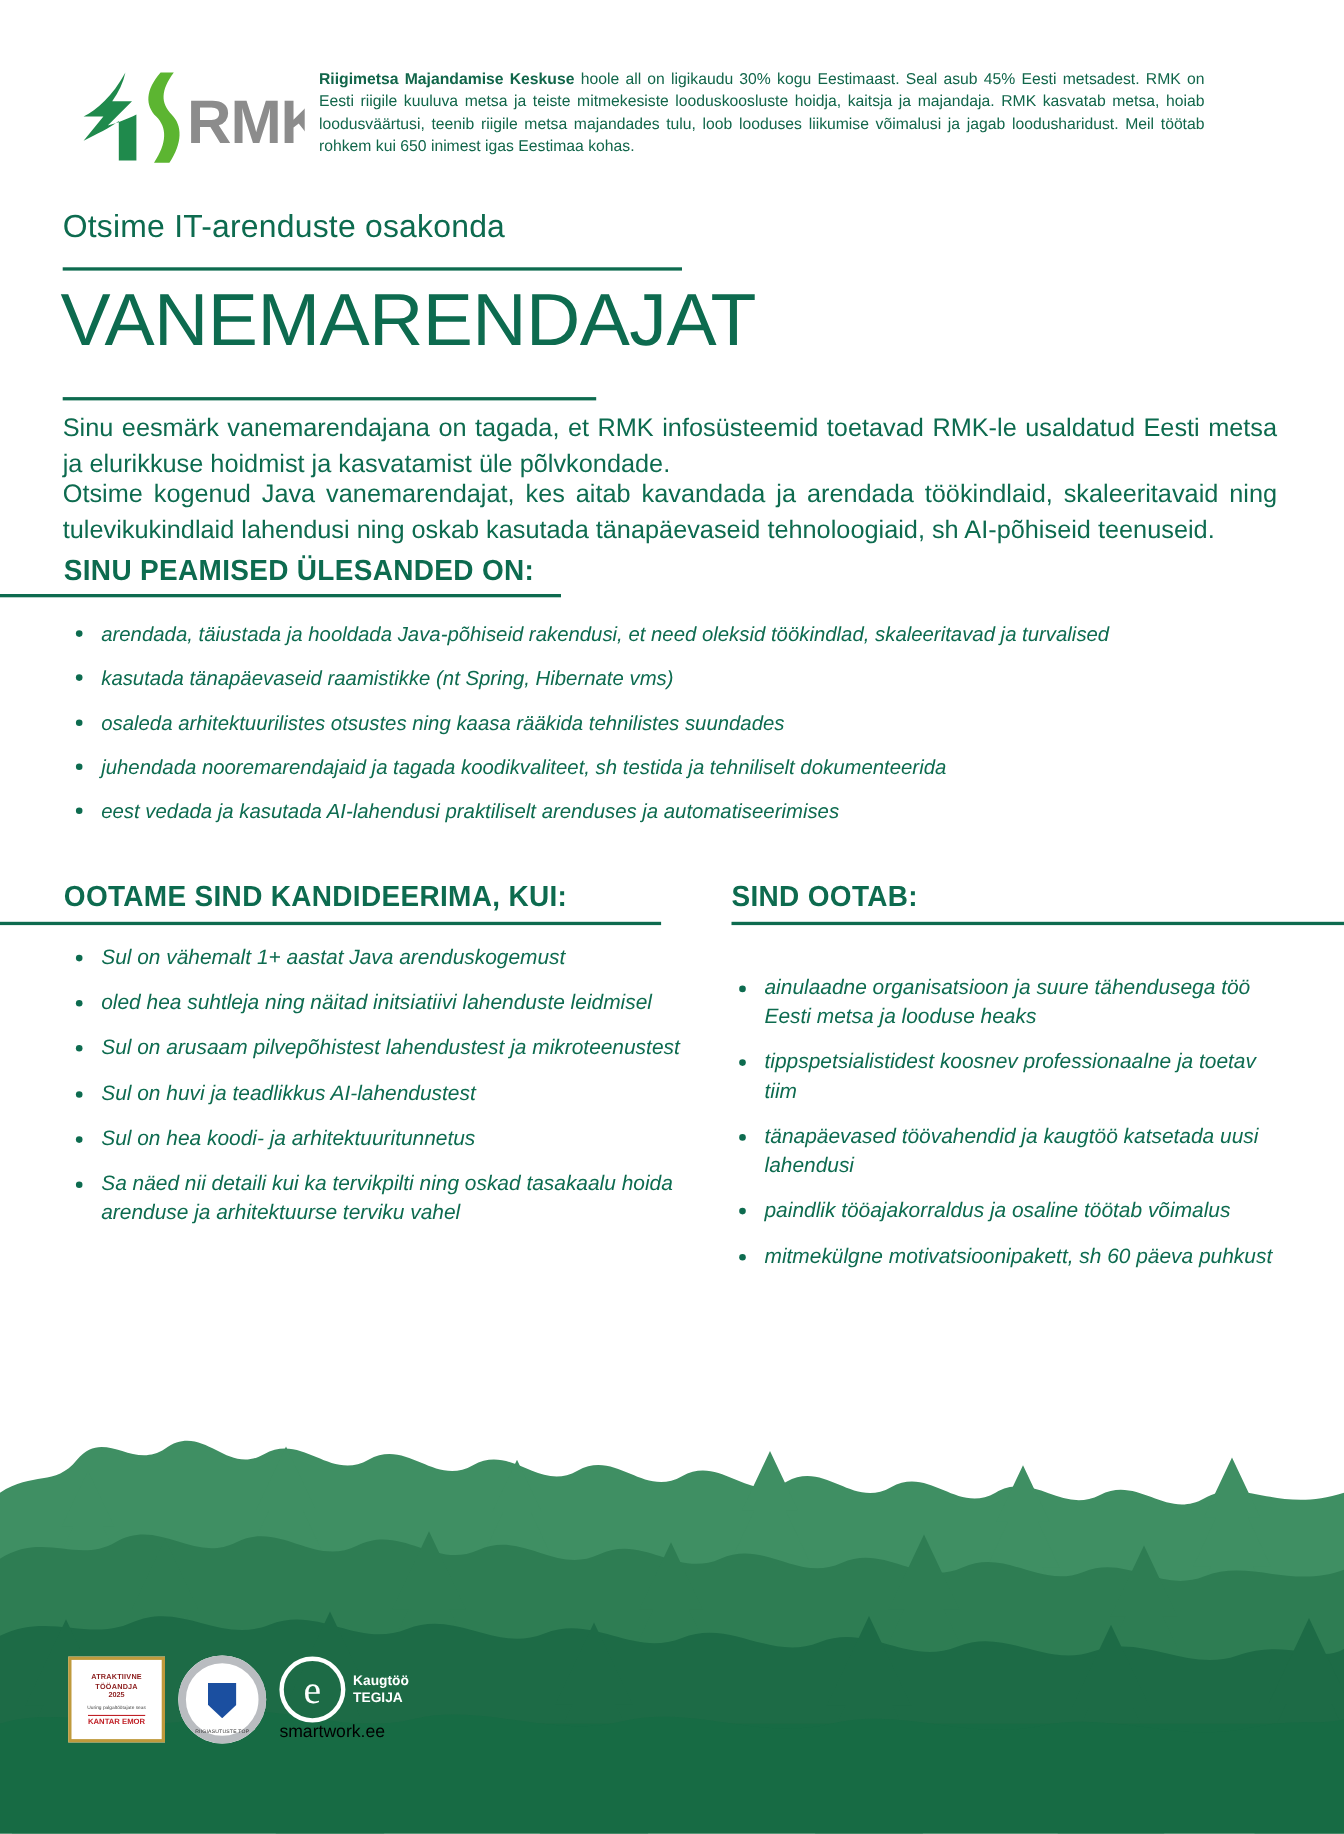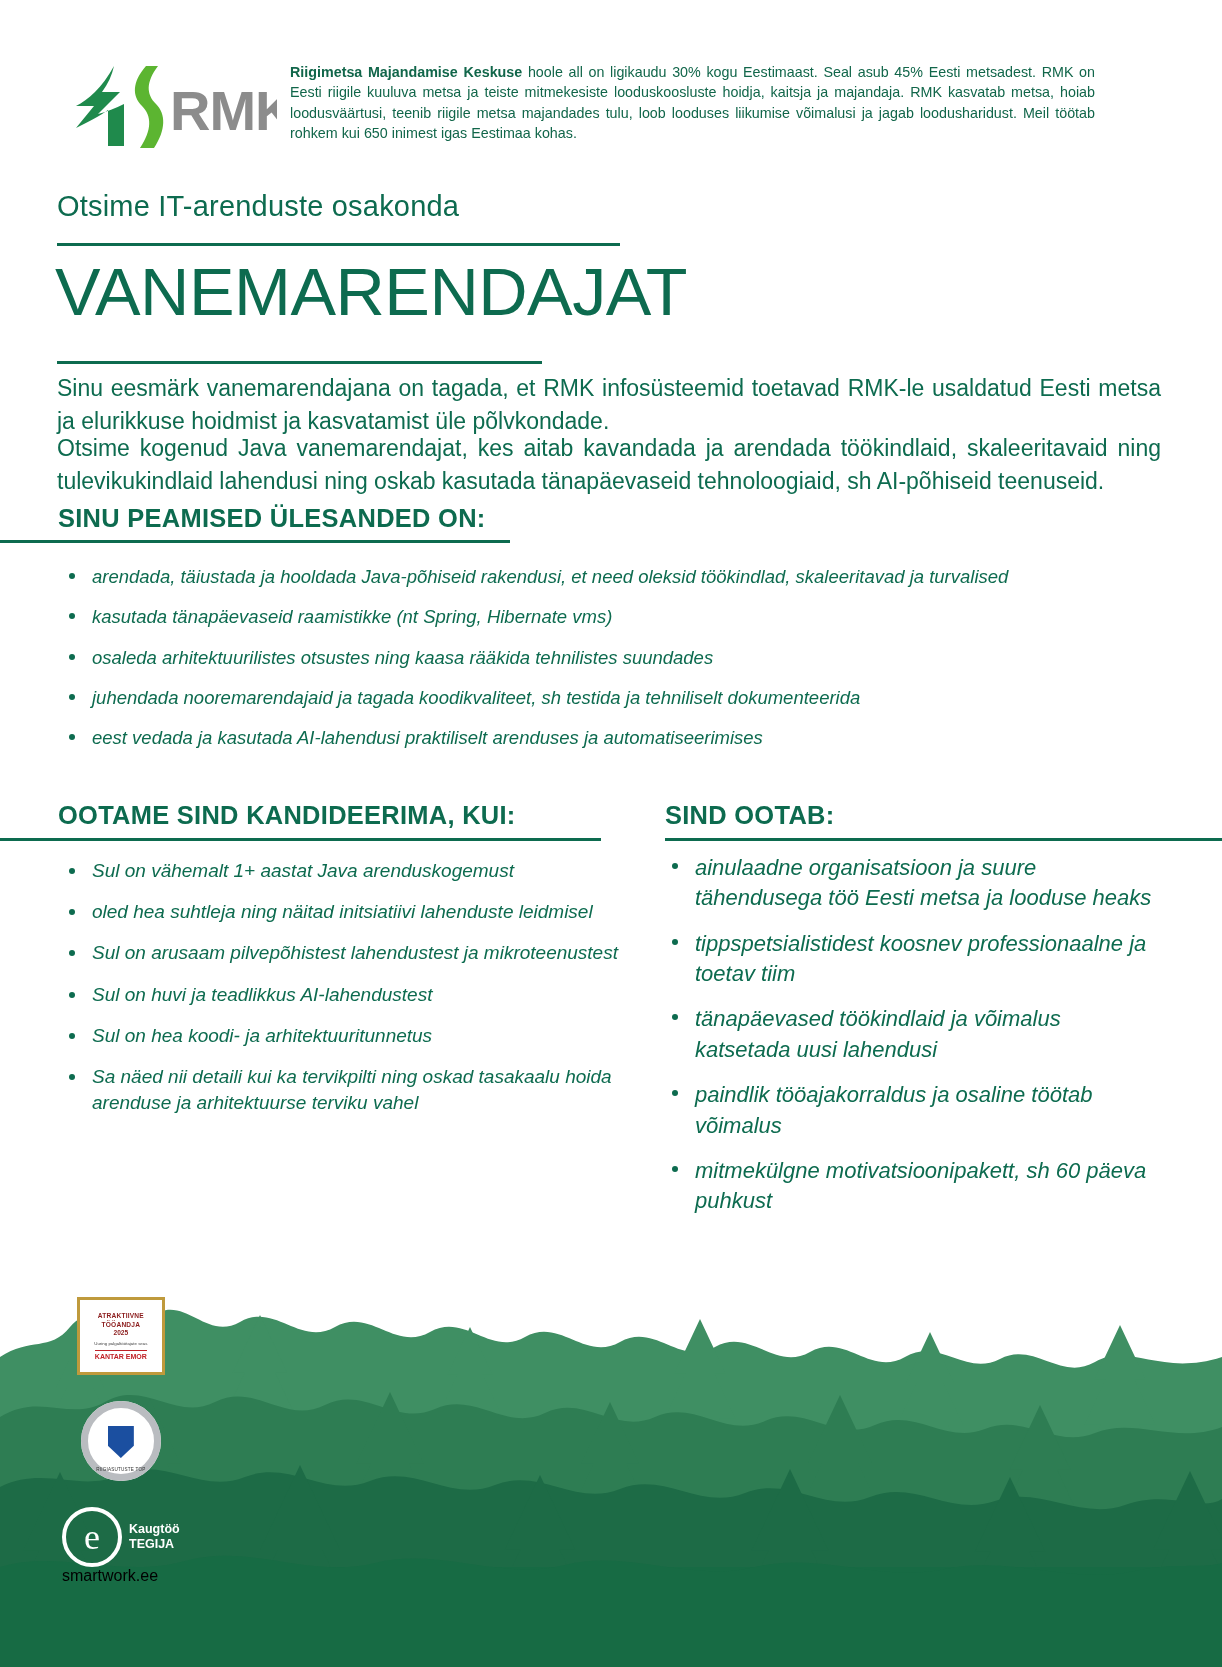--- a/index.html
+++ b/index.html
@@ -151,23 +151,23 @@
   #req-list {
     left: 57px; top: 858px;
     width: 570px;
     font-size: 19px;
     line-height: 1.38;
   }
   #req-list li { margin-bottom: 15px; }
   #req-list li::before { top: 10px; }
 
   #offer-list {
-    left: 660px; top: 853px;
+    left: 660px; top: 886px;
     width: 500px;
-    font-size: 22px;
+    font-size: 19px;
     line-height: 1.38;
   }
   #offer-list li { margin-bottom: 15px; }
   #offer-list li::before { top: 10px; }
 
   
   .forest {
     position: absolute;
     left: 0; bottom: 0;
     width: 1222px;
@@ -175,22 +175,21 @@
     overflow: hidden;
   }
   .forest svg { display: block; width: 1222px; height: 480px; }
 
   
   .badges {
     position: absolute;
     left: 62px; bottom: 82px;
     display: flex;
     align-items: center;
-    gap: 26px;
-    flex-direction: column;
+    gap: 12px;
   }
   .badge-emor {
     width: 88px; height: 78px;
     background: #ffffff;
     border: 3px solid #bf9a3c;
     position: relative;
     display: flex;
     flex-direction: column;
     align-items: center;
     justify-content: center;
@@ -314,21 +313,21 @@
     <li>Sul on huvi ja teadlikkus AI-lahendustest</li>
     <li>Sul on hea koodi- ja arhitektuuritunnetus</li>
     <li>Sa näed nii detaili kui ka tervikpilti ning oskad tasakaalu hoida arenduse ja arhitektuurse terviku vahel</li>
   </ul>
 
   <div class="sec-head" id="offer-head">SIND OOTAB:</div>
   <div class="sec-rule" id="offer-rule"></div>
   <ul class="bullets" id="offer-list">
     <li>ainulaadne organisatsioon ja suure tähendusega töö Eesti metsa ja looduse heaks</li>
     <li>tippspetsialistidest koosnev professionaalne ja toetav tiim</li>
-    <li>tänapäevased töökindlaid ja võimalus katsetada uusi lahendusi</li>
+    <li>tänapäevased töövahendid ja kaugtöö katsetada uusi lahendusi</li>
     <li>paindlik tööajakorraldus ja osaline töötab võimalus</li>
     <li>mitmekülgne motivatsioonipakett, sh 60 päeva puhkust</li>
   </ul>
 
   <div class="forest">
     <svg viewBox="0 0 1222 480" preserveAspectRatio="none" xmlns="http://www.w3.org/2000/svg">
       <defs>
 
         <g id="tree">
           <path d="M0,0 L-16,34 L-9,34 L-22,62 L-12,62 L-26,96 L26,96 L12,62 L22,62 L9,34 L16,34 Z"></path>

